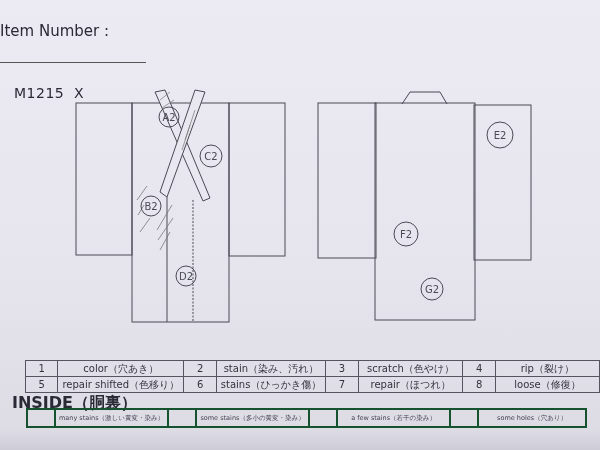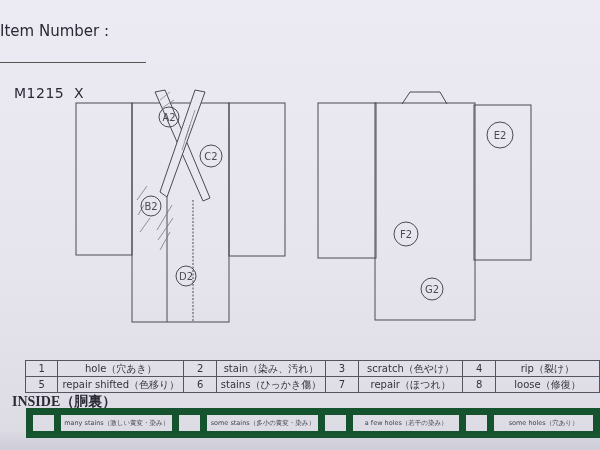--- a/index.html
+++ b/index.html
@@ -32,28 +32,28 @@
       border-collapse: collapse; font-size: 10px;
     }
     .defects td {
       border: 1px solid #55555f; height: 15px; padding: 0 4px;
       text-align: center; white-space: nowrap; color: #33333d;
     }
     .defects td.num { width: 24px; }
     .defects td.lbl { width: 80px; }
     .inside-title {
       position: absolute; left: 12px; top: 393px;
-      font-size: 14px; font-weight: bold; color: #2a2a36; font-family: Liberation Serif, serif;
+      font-size: 16px; font-weight: bold; color: #2a2a36;
     }
     .inside {
       position: absolute; left: 26px; top: 408px;
       border-collapse: collapse; font-size: 6.5px;
     }
     .inside td {
-      border: 7px solid #14532d; height: 16px; padding: 0 3px;
+      border: 2px solid #14532d; height: 16px; padding: 0 3px;
       text-align: center; white-space: nowrap; color: #44444e;
     }
     .inside td.box { width: 20px; }
     .inside td.txt { width: 105px; }
     .bottom-shadow {
       position: absolute; left: 0; top: 430px; width: 600px; height: 20px;
       background: linear-gradient(180deg, rgba(0,0,0,0) 0%, rgba(120,120,140,0.15) 100%);
     }
   </style>
 </head>
@@ -128,21 +128,21 @@
     <text x="500" y="139">E2</text>
     <text x="406" y="238">F2</text>
     <text x="432" y="293">G2</text>
   </g>
 </svg>
 
 <table class="defects">
   <tbody>
       <tr>
     <td class="num">1</td>
-    <td class="lbl" style="width:100px">hole（穴あき）</td>
+    <td class="lbl" style="width:100px">color（穴あき）</td>
     <td class="num">2</td>
     <td class="lbl" style="width:88px">stain（染み、汚れ）</td>
     <td class="num">3</td>
     <td class="lbl" style="width:96px">scratch（色やけ）</td>
     <td class="num">4</td>
     <td class="lbl" style="width:96px">rip（裂け）</td>
   </tr>
   <tr>
     <td class="num">5</td>
     <td class="lbl">repair shifted（色移り）</td>
@@ -159,20 +159,20 @@
 <div class="inside-title">INSIDE（胴裏）</div>
 
 <table class="inside">
   <tbody>
       <tr>
     <td class="box"></td>
     <td class="txt">many stains（激しい黄変・染み）</td>
     <td class="box"></td>
     <td class="txt">some stains（多小の黄変・染み）</td>
     <td class="box"></td>
-    <td class="txt">a few holes（若干の染み）</td>
+    <td class="txt">a few stains（若干の染み）</td>
     <td class="box"></td>
     <td class="txt" style="width:100px">some holes（穴あり）</td>
   </tr>
 </tbody>
   </table>
 
 <div class="bottom-shadow"></div>
 
 </body></html>

